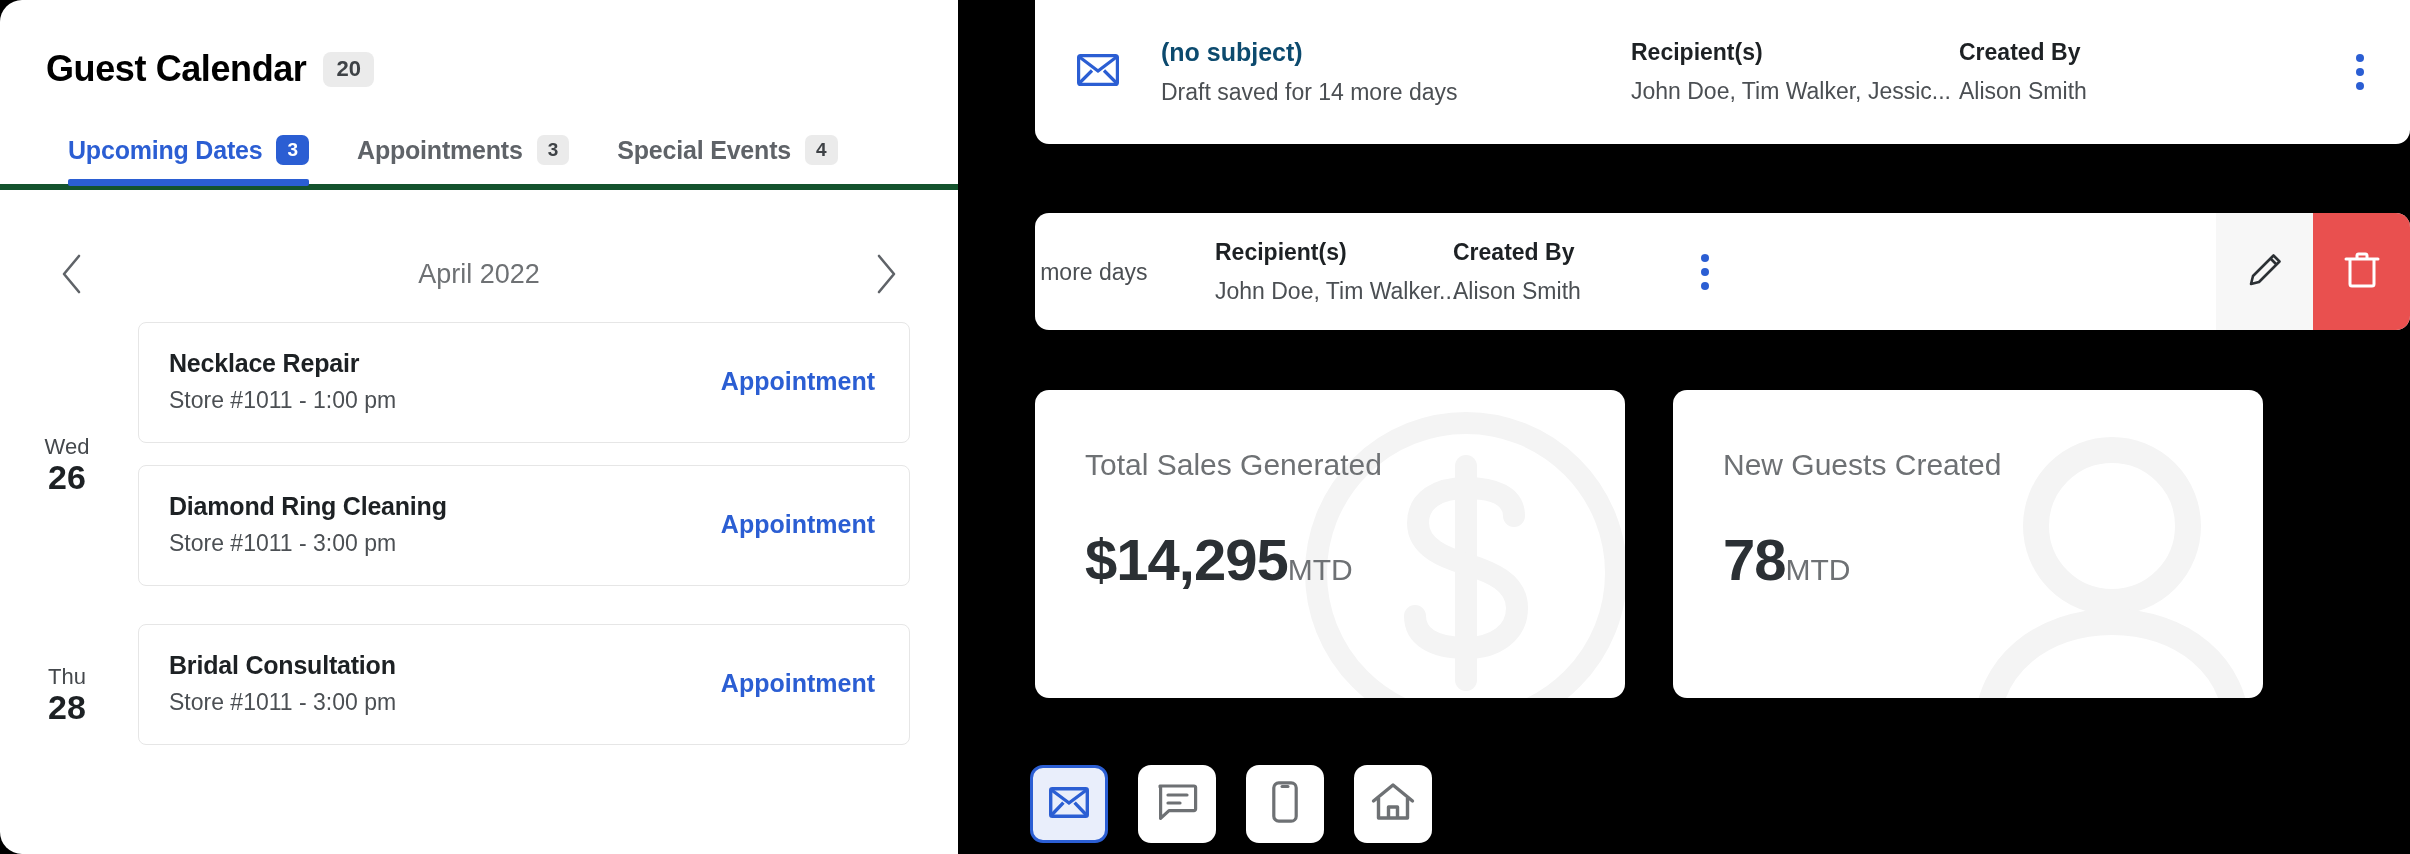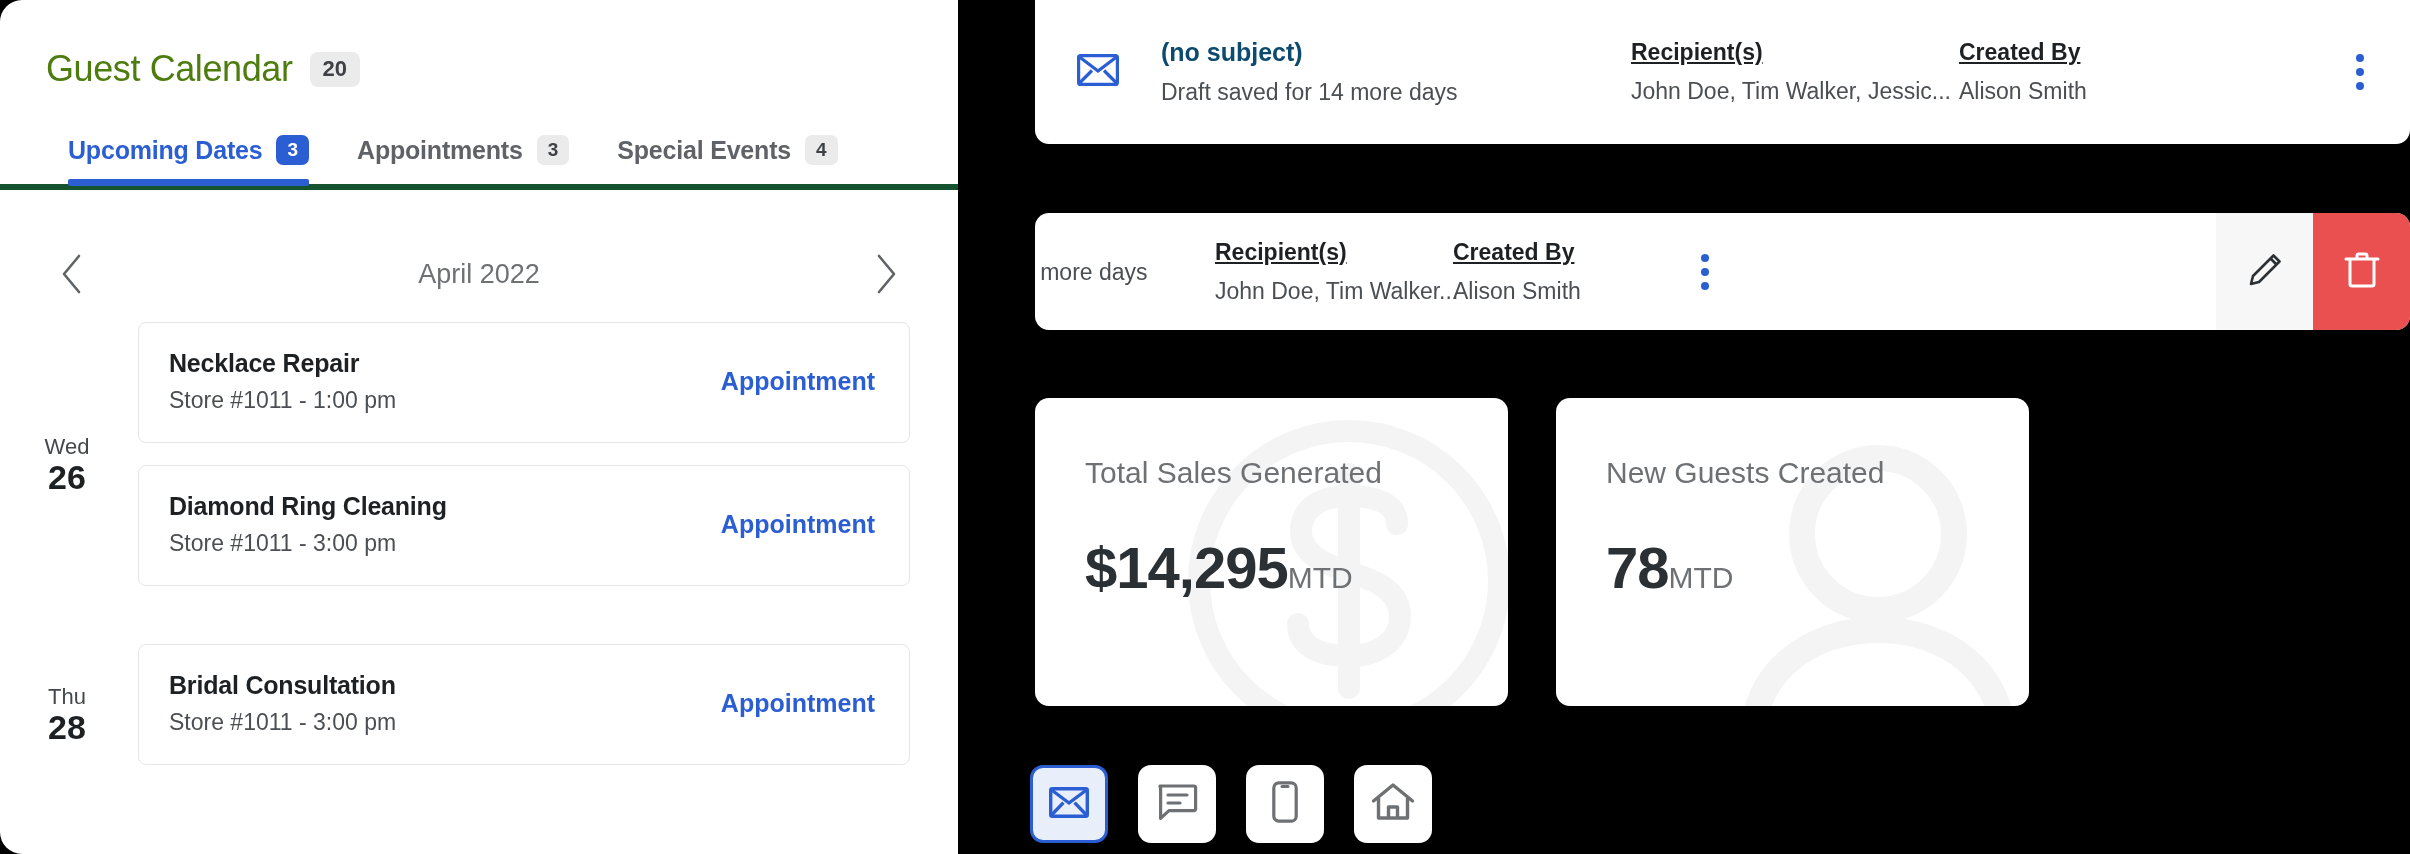--- a/index.html
+++ b/index.html
@@ -15,21 +15,21 @@
   .left-panel {
     position: absolute; left: 0; top: 0;
     width: 958px; height: 854px;
     background: #ffffff;
     border-radius: 22px 0 0 22px;
     overflow: hidden;
   }
   .panel-header { padding: 48px 0 0 46px; }
   .page-title-row { display: flex; align-items: center; gap: 17px; }
   .page-title {
-    font-size: 36px; font-weight: normal; color: #4d7c0f; letter-spacing: -0.4px;
+    font-size: 36px; font-weight: bold; color: #000000; letter-spacing: -0.4px;
   }
   .count-pill {
     background: #ebebeb; color: #3e4246; border-radius: 8px;
     font-size: 22px; font-weight: 600;
     padding: 6px 13px 7px; line-height: 1;
   }
 
   
   .tabs {
     display: flex; align-items: flex-end; gap: 48px;
@@ -96,21 +96,21 @@
     position: absolute; left: 77px; top: 0;
     width: 1375px; height: 144px;
     background: #ffffff; border-radius: 0 0 14px 14px;
     display: flex; align-items: center;
     padding: 0 40px 0 42px;
   }
   .env-icon { flex: 0 0 auto; margin-right: 42px; }
   .email-subject-block { width: 470px; }
   .email-subject { font-size: 25px; font-weight: bold; color: #0c4a6e; }
   .email-draft { font-size: 23px; color: #4b4f53; margin-top: 12px; }
-  .col-head { font-size: 23px; font-weight: bold; color: #1d2124; text-decoration: underline; }
+  .col-head { font-size: 23px; font-weight: bold; color: #1d2124; }
   .col-val { font-size: 23px; color: #4b4f53; margin-top: 12px; }
   .recip-col { width: 328px; }
   .creator-col { width: 300px; }
   .kebab { margin-left: auto; display: flex; flex-direction: column; gap: 6px; cursor: pointer; padding: 6px; }
   .kebab span { display: block; width: 8px; height: 8px; border-radius: 50%; background: #2b5ed3; }
 
   
   .swipe-card {
     position: absolute; left: 77px; top: 213px;
     width: 1375px; height: 117px;
@@ -132,25 +132,24 @@
   .swipe-btn {
     width: 97px; flex: 0 0 97px;
     display: flex; align-items: center; justify-content: center; cursor: pointer;
   }
   .swipe-edit { background: #f7f7f7; }
   .swipe-delete { background: #e9504f; }
 
   
   .stats { position: absolute; left: 77px; top: 390px; display: flex; gap: 48px; }
   .stat-card {
-    width: 473px; height: 308px;
+    width: 590px; height: 308px;
     background: #ffffff; border-radius: 14px;
     position: relative; overflow: hidden;
     padding: 58px 0 0 50px;
-    margin-top: 8px;
   }
   .stat-label { font-size: 30px; color: #6e7174; position: relative; z-index: 2; }
   .stat-value-row { display: flex; align-items: baseline; margin-top: 44px; position: relative; z-index: 2; }
   .stat-value { font-size: 58px; font-weight: bold; color: #2b3034; letter-spacing: -1px; }
   .stat-unit { font-size: 30px; color: #6e7174; }
   .watermark {
     position: absolute; right: -6px; bottom: -44px;
     z-index: 1; opacity: 1; pointer-events: none;
   }
 
@@ -229,21 +228,21 @@
           <div class="appt-card">
             <div>
               <div class="appt-title">Diamond Ring Cleaning</div>
               <div class="appt-sub">Store #1011 - 3:00 pm</div>
             </div>
             <div class="appt-tag">Appointment</div>
           </div>
         </div>
       </div>
 
-      <div class="appt-group" style="margin-top:36px;">
+      <div class="appt-group" style="margin-top:16px;">
         <div class="date-col">
           <div class="date-dow">Thu</div>
           <div class="date-num">28</div>
         </div>
         <div class="appt-cards">
           <div class="appt-card">
             <div>
               <div class="appt-title">Bridal Consultation</div>
               <div class="appt-sub">Store #1011 - 3:00 pm</div>
             </div>

